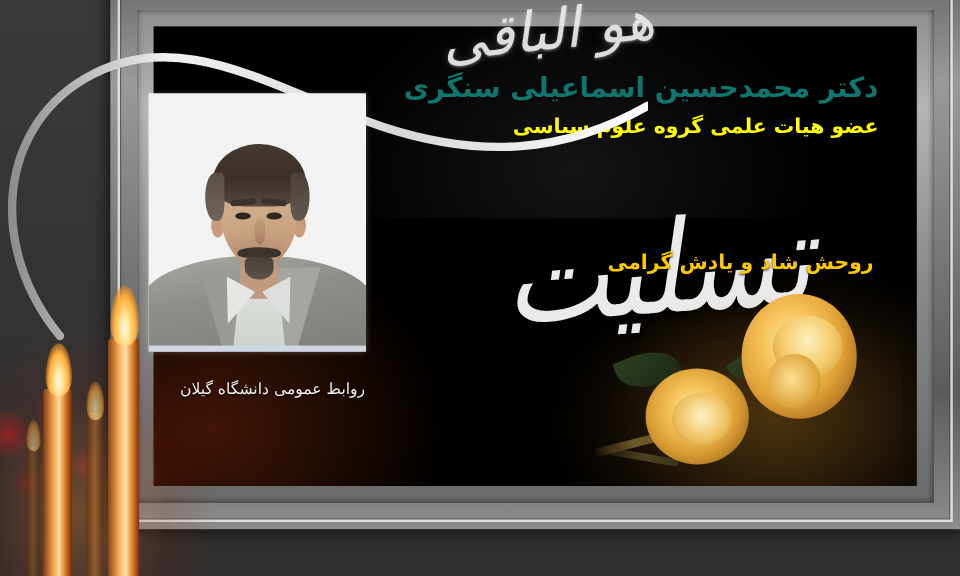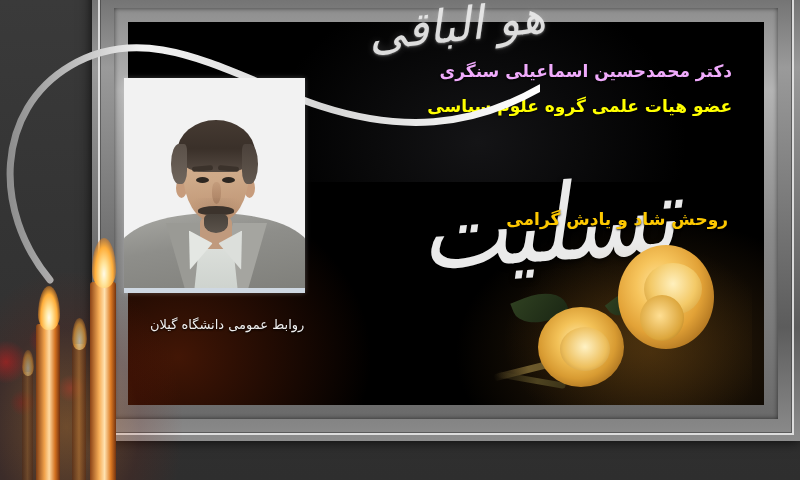--- a/index.html
+++ b/index.html
@@ -191,21 +191,21 @@
     border-radius:0 70% 0 70%;}
   .leaf1{right:196px;bottom:88px;width:52px;height:30px;transform:rotate(-22deg);}
   .leaf2{right:160px;bottom:74px;width:40px;height:24px;transform:rotate(14deg);}
   .leaf3{right:120px;bottom:96px;width:34px;height:22px;transform:rotate(-38deg);}
   .rglow{position:absolute;right:10px;bottom:-10px;width:250px;height:180px;
     background:radial-gradient(ellipse at 55% 55%,rgba(120,80,20,.35),rgba(0,0,0,0) 70%);}
 
   
   .txt{position:absolute;direction:rtl;white-space:nowrap;
     font-family:"DejaVu Sans","Liberation Sans",sans-serif;font-weight:bold;}
-  .line1{right:32px;top:39px;font-size:17px;color:#f0abfc;
+  .line1{right:32px;top:39px;font-size:23px;color:#0f766e;
     text-shadow:0 1px 2px rgba(0,0,0,.9);}
   .line2{right:32px;top:74px;font-size:17px;color:#ffff00;
     text-shadow:0 1px 2px rgba(0,0,0,.9);}
   .line3{right:36px;top:187px;font-size:17px;color:#fdc800;
     text-shadow:0 1px 2px rgba(0,0,0,.9);}
   .footer{left:22px;top:295px;font-size:13px;color:#f0f0f0;font-weight:normal;
     text-shadow:0 1px 2px rgba(0,0,0,.9);}
 </style>
 </head>
 <body>

